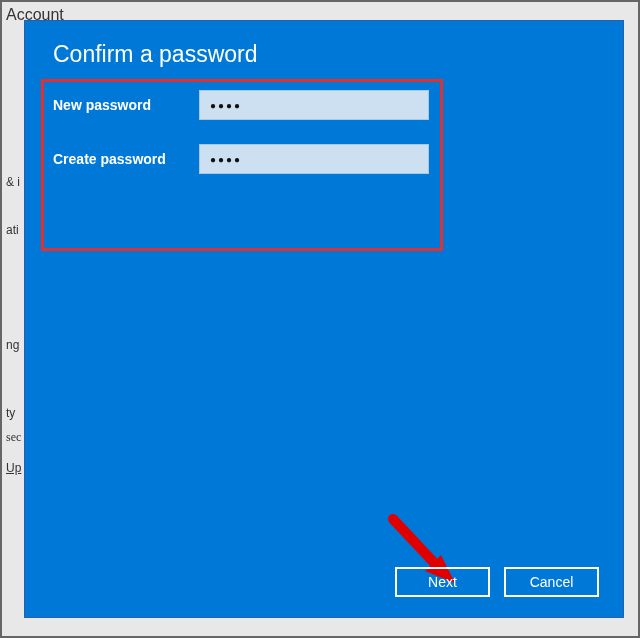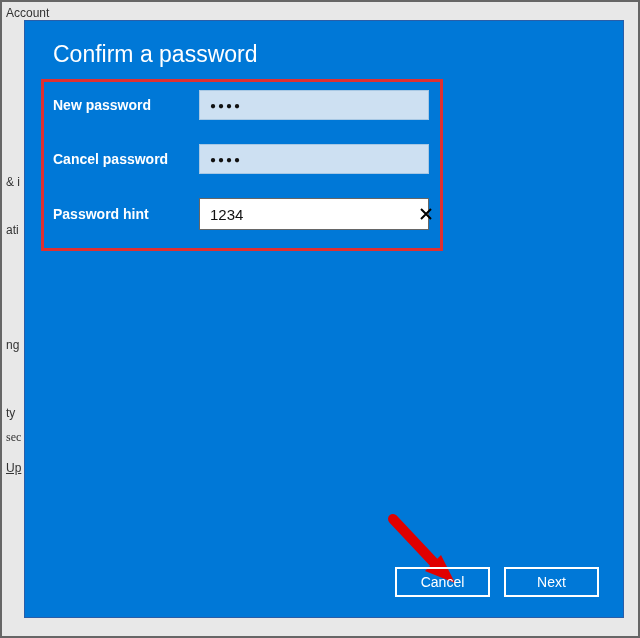--- a/index.html
+++ b/index.html
@@ -11,21 +11,21 @@
       overflow: hidden;
       position: relative;
       border: 2px solid #666;
     }
     .bg-text {
       position: absolute;
       color: #333;
       font-size: 12px;
       left: 4px;
     }
-    .bg-title { top: 4px; left: 4px; font-size: 12px; }
+    .bg-title { top: 4px; left: 4px; font-size: 16px; }
     .bg-1 { top: 173px; } .bg-2 { top: 336px; } .bg-3 { top: 404px; }
     .bg-4 { top: 428px; font-family: Liberation Serif, serif; } .bg-5 { top: 459px; text-decoration: underline; }
 
     .dialog {
       position: absolute;
       left: 22px; top: 18px; right: 14px; bottom: 18px;
       background: #0078d7;
       color: #fff;
       padding: 20px 28px;
       border: 1px solid #2a5ea8;
@@ -125,41 +125,30 @@
 
 <div class="dialog">
   <div class="dialog-title">Confirm a password</div>
 
   <div class="form-row">
     <div class="form-label">New password</div>
     <div class="field-pw">●●●●</div>
   </div>
 
   <div class="form-row">
-    <div class="form-label">Cancel password</div>
+    <div class="form-label">Create password</div>
     <div class="field-pw">●●●●</div>
   </div>
 
-  <div class="form-row">
-    <div class="form-label">Password hint</div>
-    <div class="field-hint-wrap">
-      <input class="field-hint" type="text" value="1234" style="">
-      <div class="clear-btn">
-        <svg width="14" height="14" viewBox="0 0 14 14">
-            <path d="M2 2 L12 12 M12 2 L2 12" stroke="#000" stroke-width="2" fill="none"></path>
-          </svg>
-      </div>
-    </div>
-  </div>
 
   <div class="highlight"></div>
 
   <svg class="arrow" style="left:360px; top:490px" width="80" height="80" viewBox="0 0 80 80">
     <defs></defs>
     <path d="M 8 8 L 55 58" stroke="#e00000" stroke-width="10" fill="none" stroke-linecap="round"></path>
     <polygon points="70,72 40,60 56,44" fill="#e00000"></polygon>
   </svg>
 
   <div class="dialog-footer">
+    <button class="btn primary">Next</button>
     <button class="btn">Cancel</button>
-    <button class="btn primary">Next</button>
   </div>
 </div>
 
 </body></html>

